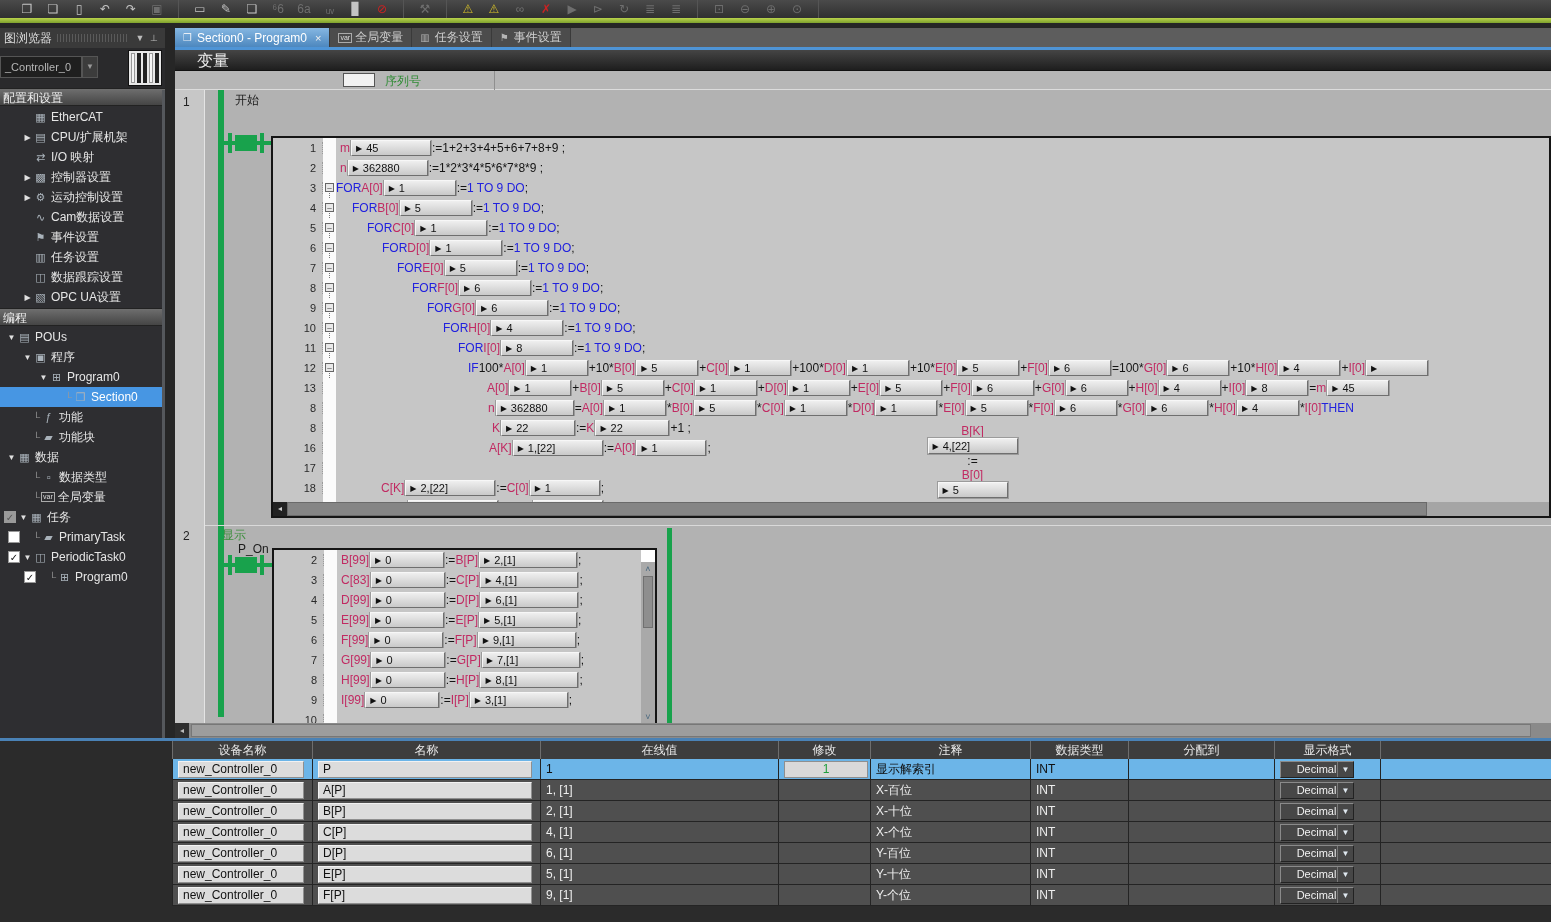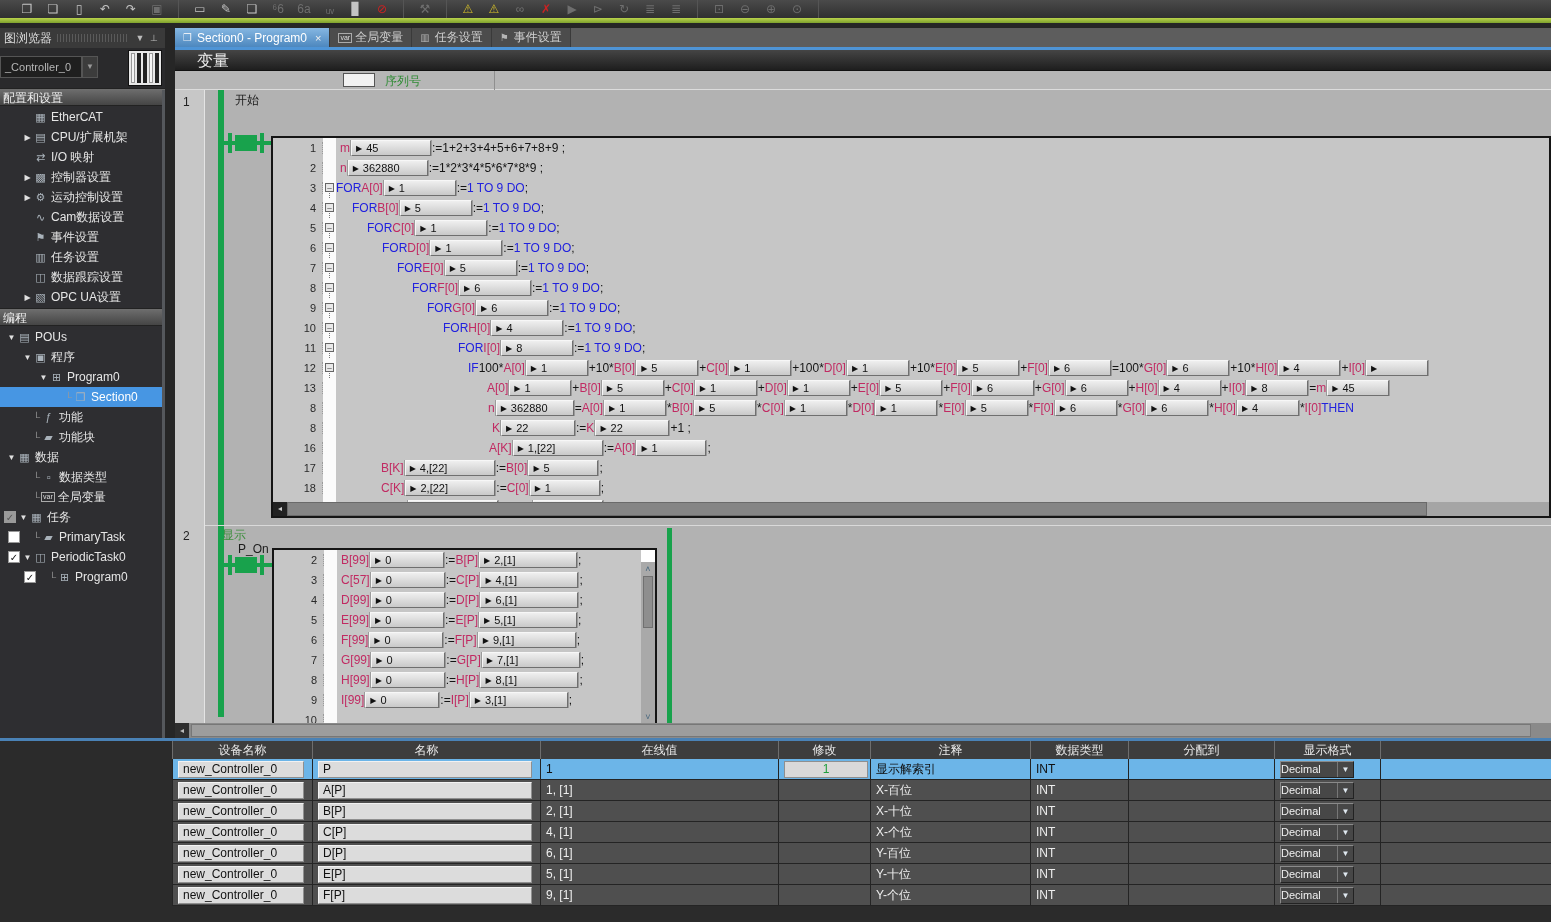--- a/index.html
+++ b/index.html
@@ -97,21 +97,21 @@
   #watch-title{height:20px;display:flex;align-items:center;background:#383838;color:#f2f2f2;font-size:12px;padding-left:7px;border-bottom:1px solid #1c1c1c;}
   #watch-title .dots{flex:1;height:9px;margin-left:8px;background:repeating-linear-gradient(90deg,#565656 0 1px,transparent 1px 3px);}
   #watch-head{height:18px;background:#3d3d3d;display:flex;margin-left:172px;color:#e8e8e8;font-size:12px;}
   #watch-head .wh{display:flex;align-items:center;justify-content:center;border-left:1px solid #6e6e6e;}
   .wrow{height:21px;display:flex;margin-left:172px;background:#4f4f4f;border-bottom:1px solid #242424;color:#eee;font-size:12px;}
   .wrow.sel{background:#6cb5e8;color:#101010;}
   .wc{display:flex;align-items:center;border-left:1px solid #242424;overflow:hidden;padding-left:5px;}
   .wc .inbox{height:17px;flex:1;margin-right:8px;background:#dcdcdc;border:1px solid;border-color:#f2f2f2 #8f8f8f #8f8f8f #f2f2f2;color:#111;font-size:12px;line-height:15px;padding-left:4px;overflow:hidden;}
   .wc .modbox{height:17px;width:84px;background:#d9d9d9;border:1px solid #8f8f8f;color:#1f9e3c;text-align:center;line-height:15px;font-size:12px;}
   .wc .ddl{display:flex;height:17px;width:74px;background:#474747;border:1px solid;border-color:#8a8a8a #222 #222 #8a8a8a;color:#f0f0f0;font-size:11px;}
-  .wc .ddl .txt{flex:1;text-align:left;line-height:15px;}
+  .wc .ddl .txt{flex:1;text-align:center;line-height:15px;padding-left:15px;}
   .wc .ddl .da{width:16px;border-left:1px solid #777;text-align:center;font-size:8px;line-height:15px;color:#dfe8f0;}
 </style>
 </head>
 <body>
 
 <div id="root">
 
   <div id="toolbar">
       <div class="tb-group">
         <span class="tb-ico">❐</span>
@@ -760,21 +760,21 @@
                 <span class="vb" style="width: 70px;">
                   <span class="tri">▶</span>
                   <span>1</span>
                 </span>
                 <span class="sp"> ;</span>
               </span>
             </div>
             <div class="cl">
               <span class="ln">17</span>
               <span class="foldm"></span>
-              <span class="code" style="padding-left: 45px;">
+              <span class="code" style="padding-left: 60px; flex-direction: column;">
                 <span class="sv">B[K]</span>
                 <span class="vb" style="width: 90px;">
                   <span class="tri">▶</span>
                   <span>4,[22]</span>
                 </span>
                 <span class="sp">:=</span>
                 <span class="sv">B[0]</span>
                 <span class="vb" style="width: 70px;">
                   <span class="tri">▶</span>
                   <span>5</span>
@@ -853,21 +853,21 @@
                   <span class="tri">▶</span>
                   <span>2,[1]</span>
                 </span>
                 <span class="sp"> ;</span>
               </span>
             </div>
             <div class="cl">
               <span class="ln">3</span>
               <span class="foldm"></span>
               <span class="code" style="padding-left: 4px;">
-                <span class="sv">C[57]</span>
+                <span class="sv">C[83]</span>
                 <span class="vb" style="width: 74px;">
                   <span class="tri">▶</span>
                   <span>0</span>
                 </span>
                 <span class="sp">:=</span>
                 <span class="sv">C[P]</span>
                 <span class="vb" style="width: 98px;">
                   <span class="tri">▶</span>
                   <span>4,[1]</span>
                 </span>

